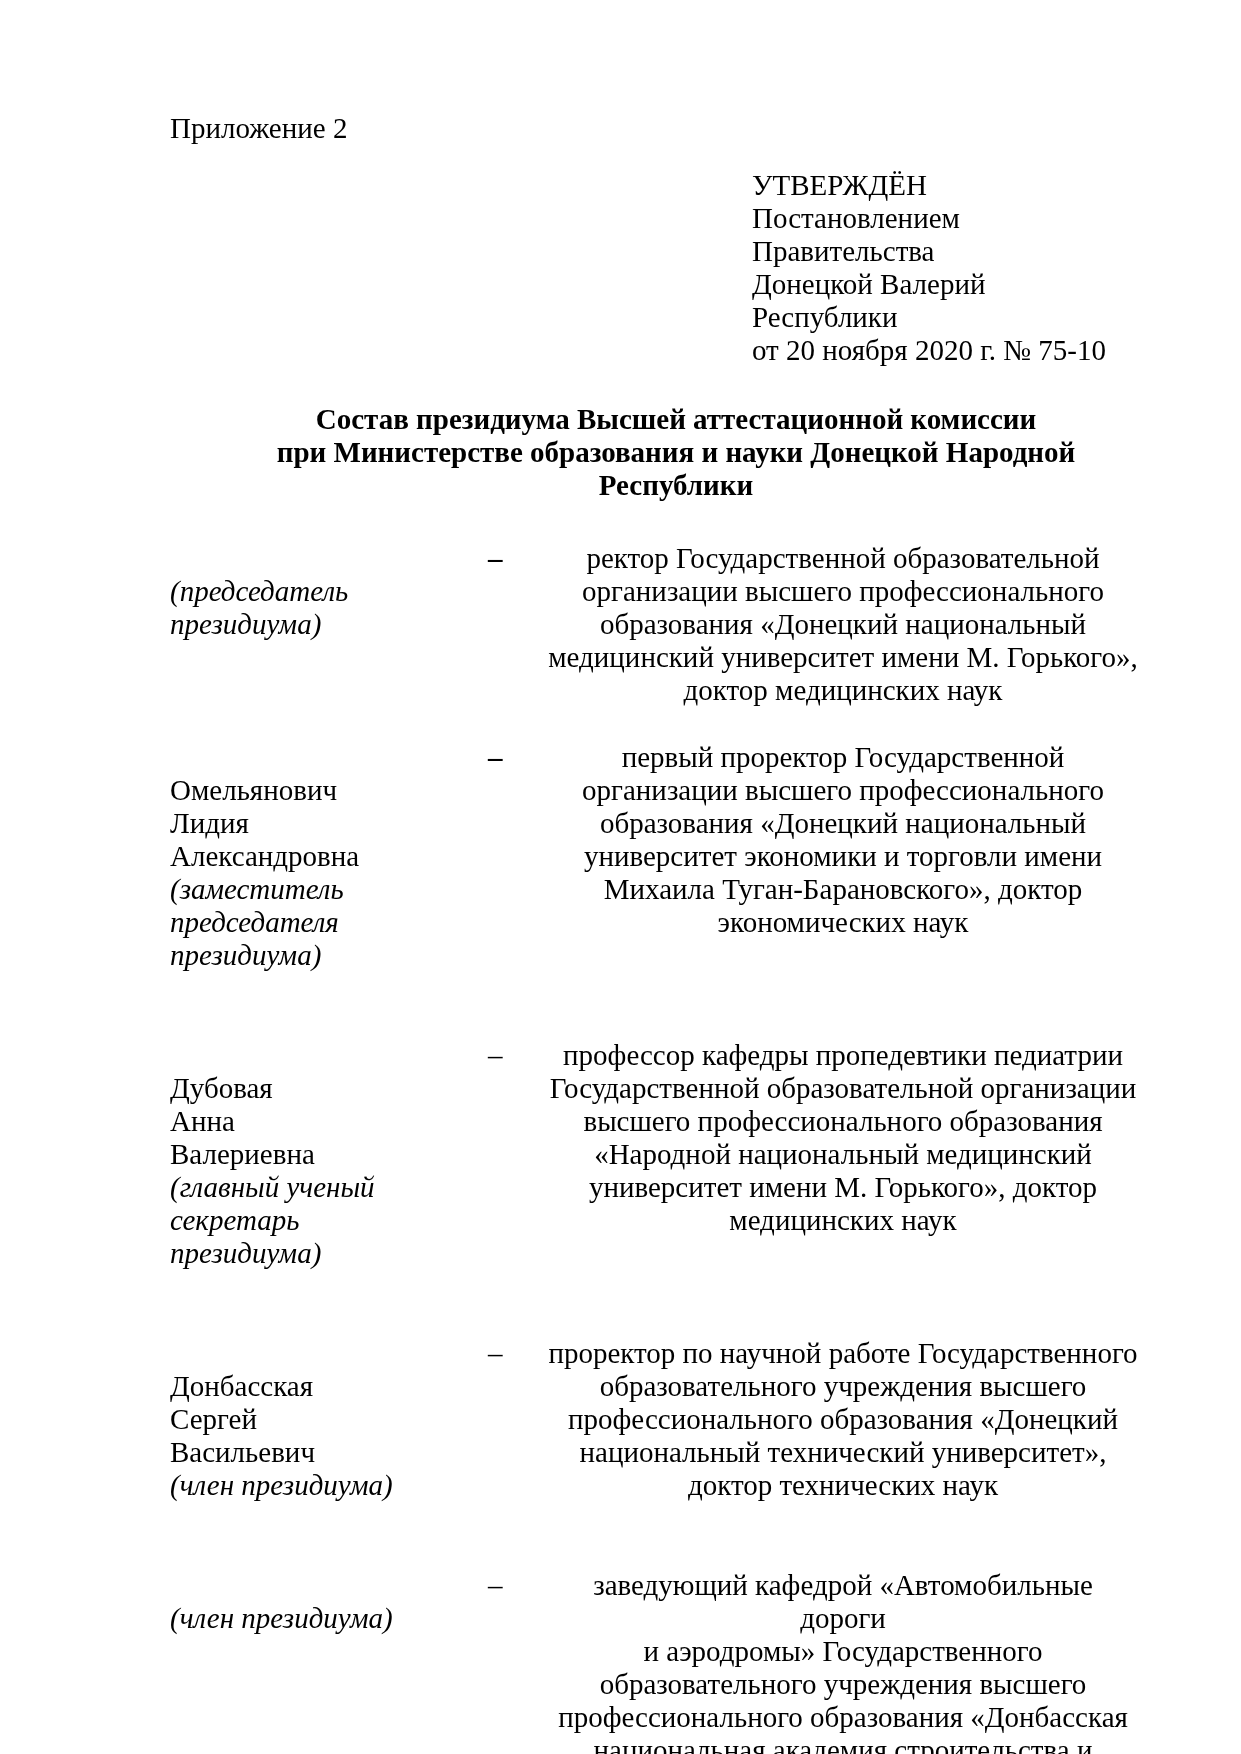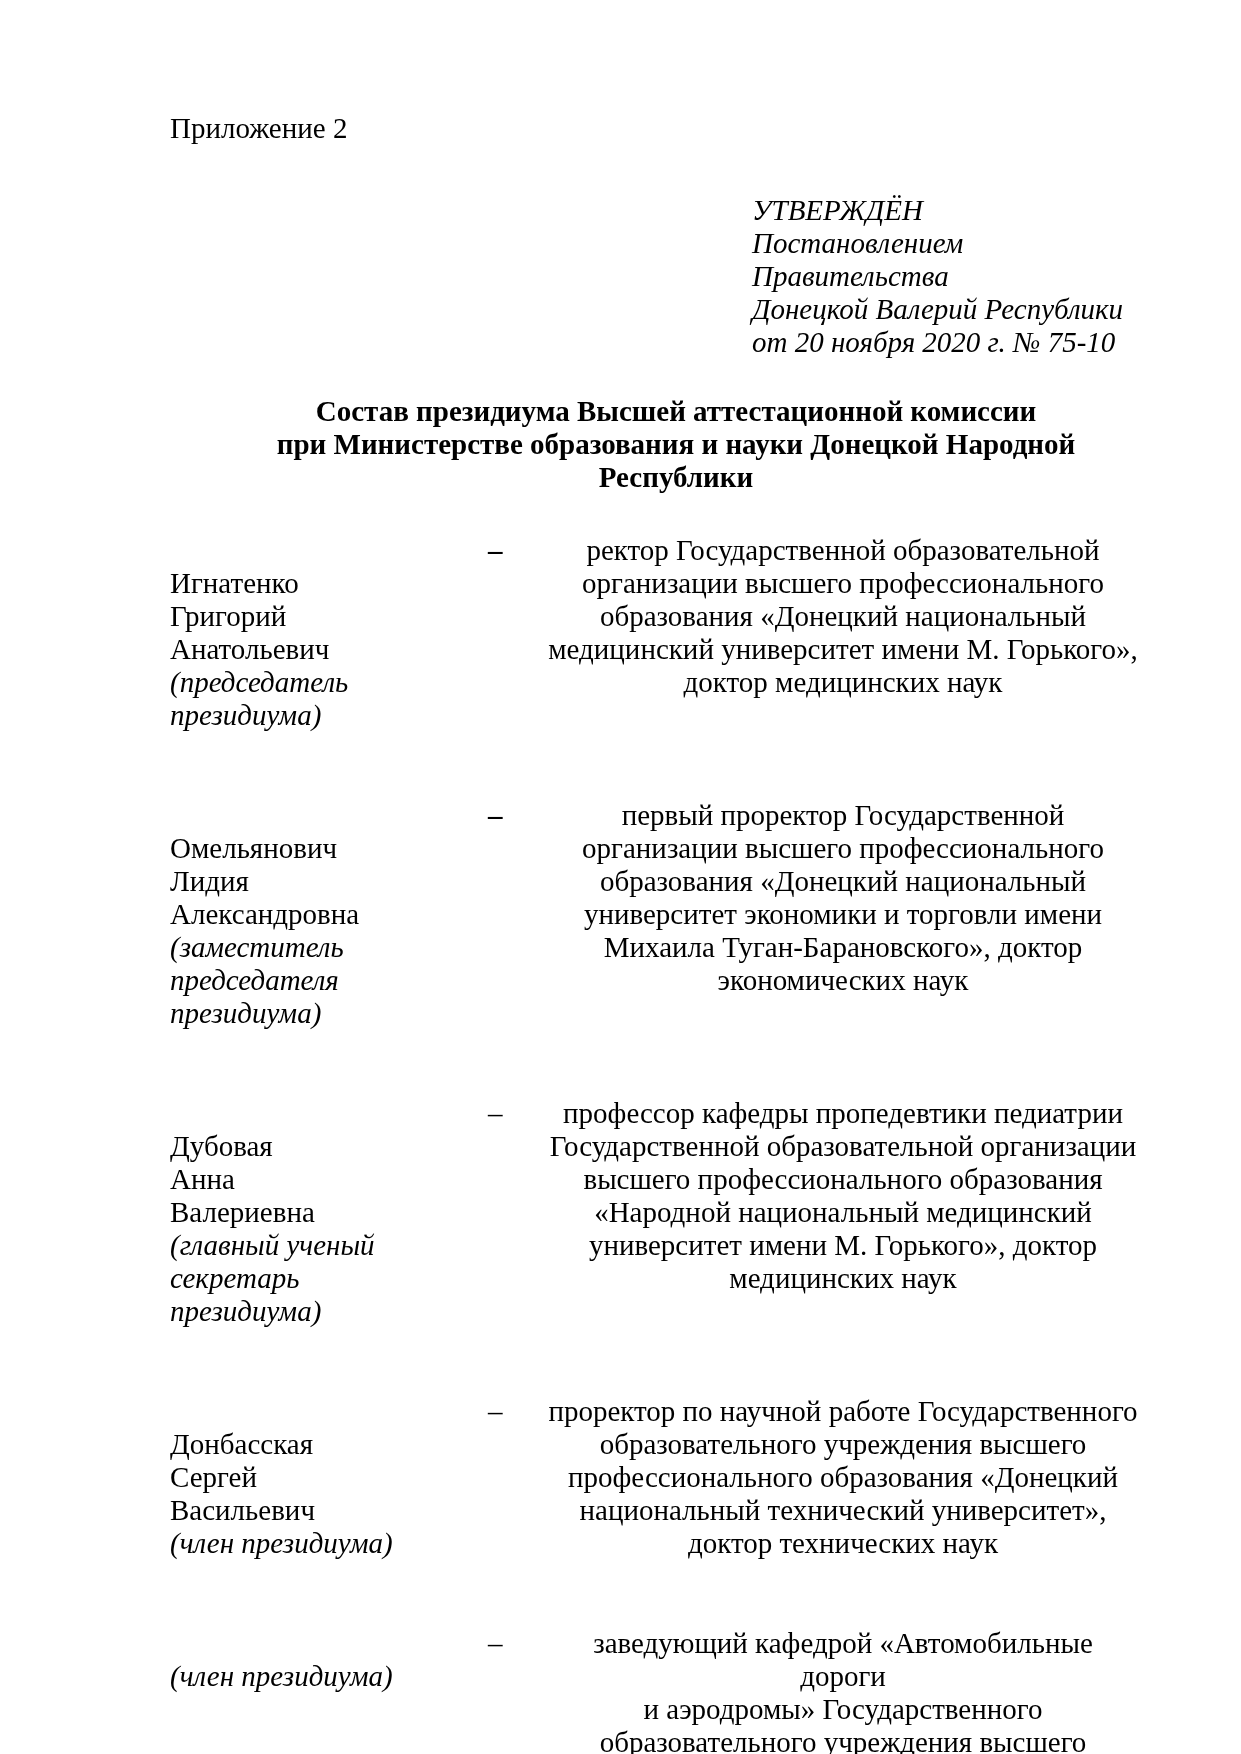--- a/index.html
+++ b/index.html
@@ -18,22 +18,21 @@
     font-size: 29px;
     line-height: 33px;
     color: #000000;
     overflow: hidden;
   }
   .appendix {
     white-space: pre-line;
   }
   .approval {
     margin-left: 582px;
-    margin-top: 49px;
-    font-style: italic;
+    margin-top: 24px;
   }
   .approval-line {
     white-space: pre-line;
   }
   .doc-title {
     margin-top: 36px;
     text-align: center;
     font-weight: bold;
     white-space: pre-line;
     margin-left: 44px;
@@ -87,23 +86,20 @@
     <div class="approval-line">от 20 ноября 2020 г. № 75-10</div>
   </div>
 
   <div class="doc-title">Состав президиума Высшей аттестационной комиссии
 при Министерстве образования и науки Донецкой Народной Республики</div>
 
   <div class="members">
 
     <div class="member">
       <div class="m-name">
-        <span>Игнатенко
-Григорий
-Анатольевич</span>
         <div class="m-role">(председатель
 президиума)</div>
       </div>
       <div class="m-dash bold">–</div>
       <div class="m-desc">ректор Государственной образовательной
 организации высшего профессионального
 образования «Донецкий национальный
 медицинский университет имени М. Горького»,
 доктор медицинских наук</div>
     </div>

